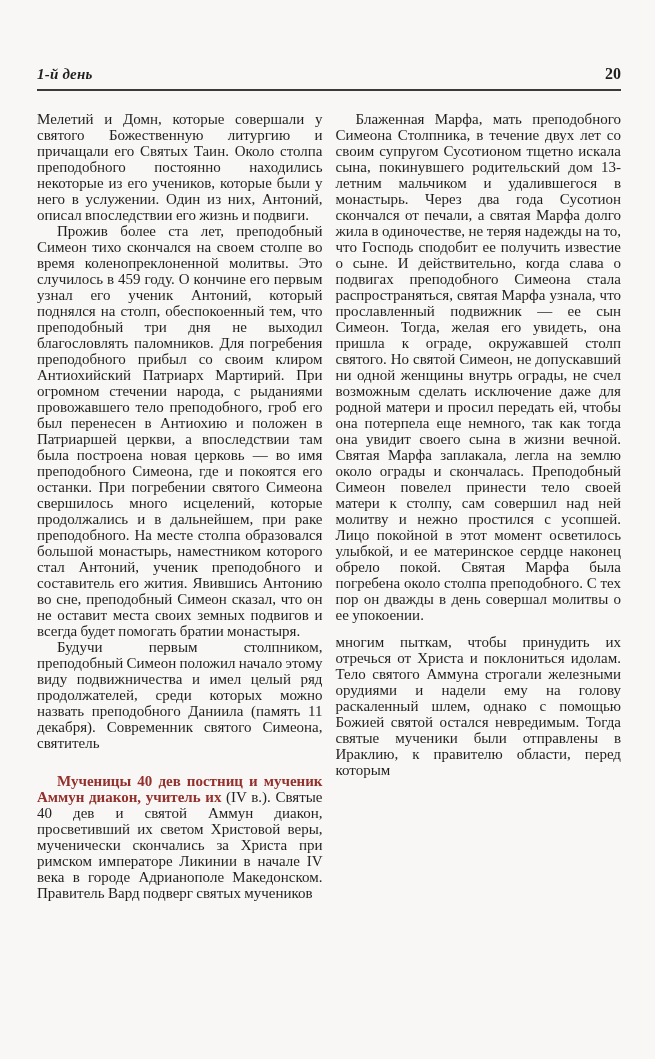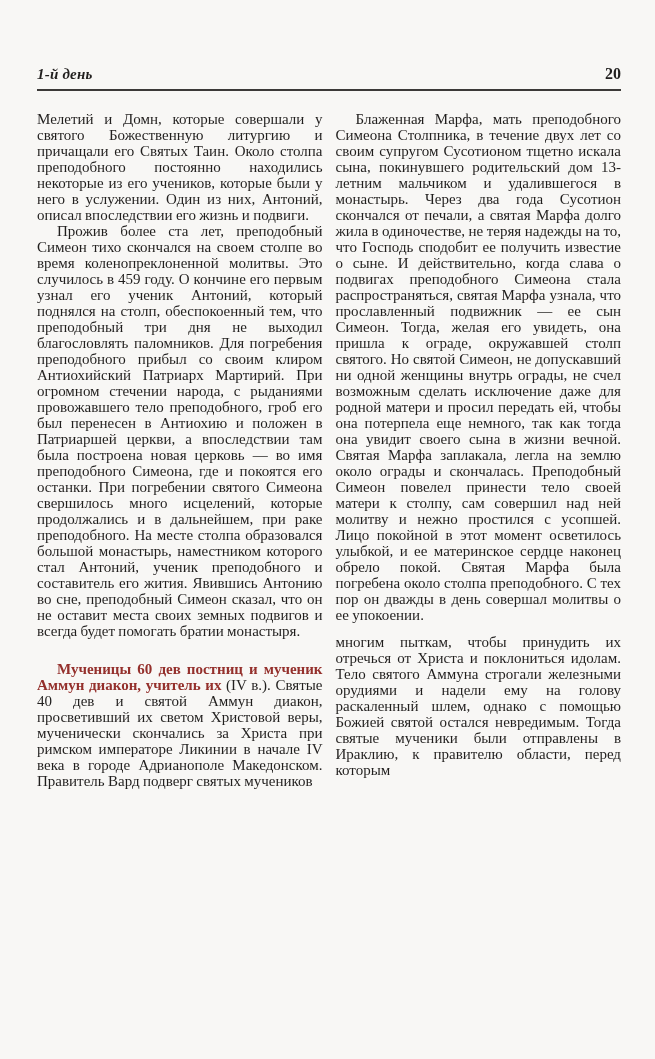--- a/index.html
+++ b/index.html
@@ -72,20 +72,21 @@
 <div class="page">
   <div class="header">
     <span class="running-title">1-й день</span>
     <span class="page-number">20</span>
   </div>
   <div class="rule"></div>
   <div class="columns">
     <div class="col" id="col-left">
         <p class="para" lang="ru">Мелетий и Домн, которые совершали у святого Божественную литургию и причащали его Святых Таин. Около столпа преподобного постоянно находились некоторые из его учеников, которые были у него в услужении. Один из них, Антоний, описал впоследствии его жизнь и подвиги.</p>
         <p class="para indent" lang="ru">Прожив более ста лет, преподобный Симеон тихо скончался на своем столпе во время коленопреклоненной молитвы. Это случилось в 459 году. О кончине его первым узнал его ученик Антоний, который поднялся на столп, обеспокоенный тем, что преподобный три дня не выходил благословлять паломников. Для погребения преподобного прибыл со своим клиром Антиохийский Патриарх Мартирий. При огромном стечении народа, с рыданиями провожавшего тело преподобного, гроб его был перенесен в Антиохию и положен в Патриаршей церкви, а впоследствии там была построена новая церковь — во имя преподобного Симеона, где и покоятся его останки. При погребении святого Симеона свершилось много исцелений, которые продолжались и в дальнейшем, при раке преподобного. На месте столпа образовался большой монастырь, наместником которого стал Антоний, ученик преподобного и составитель его жития. Явившись Антонию во сне, преподобный Симеон сказал, что он не оставит места своих земных подвигов и всегда будет помогать братии монастыря.</p>
-        <p class="para indent gap-lg" lang="ru"><b class="lead">Мученицы 60 дев постниц и мученик Аммун диакон, учитель их</b>&nbsp;<span>(IV в.). Святые 40 дев и святой Аммун диакон, просветивший их светом Христовой веры, мученически скончались за Христа при римском императоре Ликинии в начале IV века в городе Адрианополе Македонском. Правитель Вард подверг святых мучеников</span></p>
+        <p class="para indent" lang="ru">Будучи первым столпником, преподобный Симеон положил начало этому виду подвижничества и имел целый ряд продолжателей, среди которых можно назвать преподобного Даниила (память 11 декабря). Современник святого Симеона, святитель</p>
+        <p class="para indent gap-lg" lang="ru"><b class="lead">Мученицы 40 дев постниц и мученик Аммун диакон, учитель их</b>&nbsp;<span>(IV в.). Святые 40 дев и святой Аммун диакон, просветивший их светом Христовой веры, мученически скончались за Христа при римском императоре Ликинии в начале IV века в городе Адрианополе Македонском. Правитель Вард подверг святых мучеников</span></p>
       </div>
     <div class="col" id="col-right">
         <p class="para indent" lang="ru">Блаженная Марфа, мать преподобного Симеона Столпника, в течение двух лет со своим супругом Сусотионом тщетно искала сына, покинувшего родительский дом 13-летним мальчиком и удалившегося в монастырь. Через два года Сусотион скончался от печали, а святая Марфа долго жила в одиночестве, не теряя надежды на то, что Господь сподобит ее получить известие о сыне. И действительно, когда слава о подвигах преподобного Симеона стала распространяться, святая Марфа узнала, что прославленный подвижник — ее сын Симеон. Тогда, желая его увидеть, она пришла к ограде, окружавшей столп святого. Но святой Симеон, не допускавший ни одной женщины внутрь ограды, не счел возможным сделать исключение даже для родной матери и просил передать ей, чтобы она потерпела еще немного, так как тогда она увидит своего сына в жизни вечной. Святая Марфа заплакала, легла на землю около ограды и скончалась. Преподобный Симеон повелел принести тело своей матери к столпу, сам совершил над ней молитву и нежно простился с усопшей. Лицо покойной в этот момент осветилось улыбкой, и ее материнское сердце наконец обрело покой. Святая Марфа была погребена около столпа преподобного. С тех пор он дважды в день совершал молитвы о ее упокоении.</p>
         <p class="para gap-md" lang="ru">многим пыткам, чтобы принудить их отречься от Христа и поклониться идолам. Тело святого Аммуна строгали железными орудиями и надели ему на голову раскаленный шлем, однако с помощью Божией святой остался невредимым. Тогда святые мученики были отправлены в Ираклию, к правителю области, перед которым</p>
       </div>
   </div>
 </div>
 
 </body></html>

